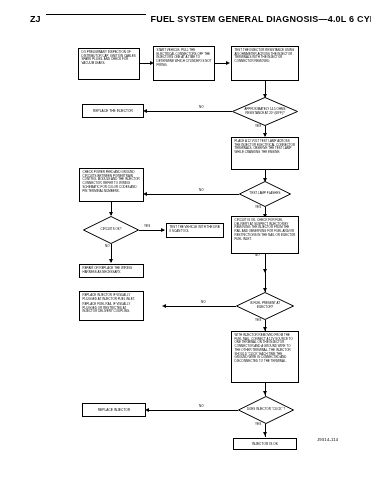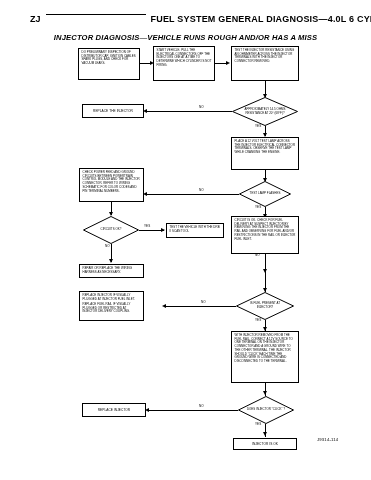--- a/index.html
+++ b/index.html
@@ -152,21 +152,20 @@
 
 <div class="page">
 
   <div class="hdr">
     <span class="hdr-zj">ZJ</span>
     <span class="hdr-rule"></span>
     <span class="hdr-title">FUEL SYSTEM GENERAL DIAGNOSIS—4.0L 6 CYL. ENGINE</span>
 
   </div>
 
-  <div class="subtitle">INJECTOR DIAGNOSIS—VEHICLE RUNS ROUGH AND/OR HAS A MISS</div>
 
   <div class="box" style="left:78px; top:48px; width:62px; height:32px;">
     <p>DO PRELIMINARY INSPECTION OF DISTRIBUTOR CAP, IGNITION CABLES SPARK PLUGS, AND CHECK FOR VACUUM LEAKS.</p>
   </div>
 
   <div class="ln h" style="left:140px; top:63px; width:12px;"></div>
   <div class="arrow right" style="left:150px; top:60.5px;"></div>
 
   <div class="box" style="left:153px; top:46px; width:62px; height:35px;">
     <p>START VEHICLE. PULL THE ELECTRICAL CONNECTORS OFF THE INJECTORS ONE AT A TIME TO DETERMINE WHICH CYLINDER IS NOT FIRING.</p>

